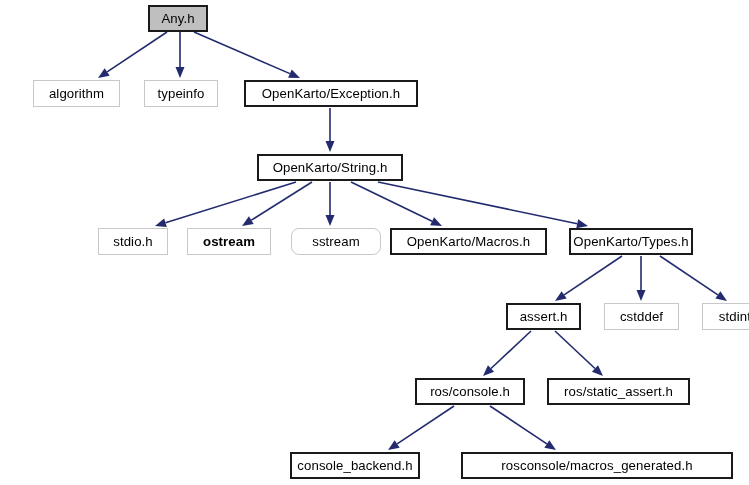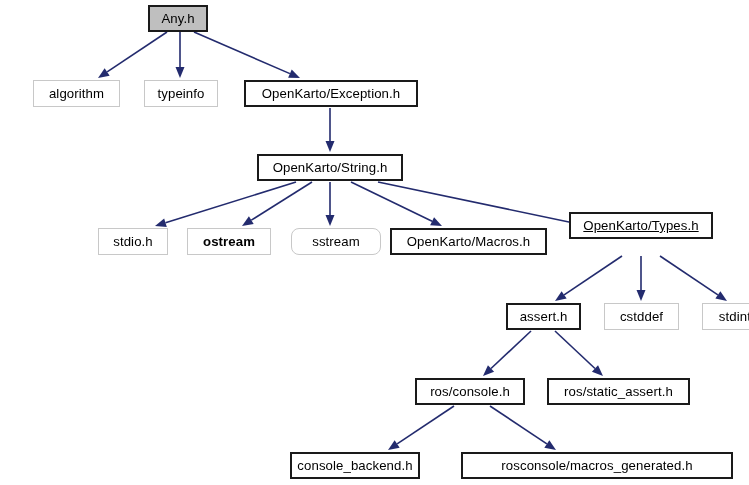--- a/index.html
+++ b/index.html
@@ -149,21 +149,21 @@
       </div>
       <div class="node style-light" style="left: 159px; top: 228px; width: 84px; font-weight: bold;">
         <span class="node-label">ostream</span>
       </div>
       <div class="node style-light" style="left: 263px; top: 228px; width: 90px; border-radius: 8px;">
         <span class="node-label">sstream</span>
       </div>
       <div class="node style-bold" style="left: 362px; top: 228px; width: 157px;">
         <span class="node-label">OpenKarto/Macros.h</span>
       </div>
-      <div class="node style-bold" style="left: 541px; top: 212px; width: 144px; text-decoration: underline;">
+      <div class="node style-bold" style="left: 541px; top: 228px; width: 124px;">
         <span class="node-label">OpenKarto/Types.h</span>
       </div>
       <div class="node style-bold" style="left: 478px; top: 303px; width: 75px;">
         <span class="node-label">assert.h</span>
       </div>
       <div class="node style-light" style="left: 576px; top: 303px; width: 75px;">
         <span class="node-label">cstddef</span>
       </div>
       <div class="node style-light" style="left: 674px; top: 303px; width: 77px;">
         <span class="node-label">stdint.h</span>

